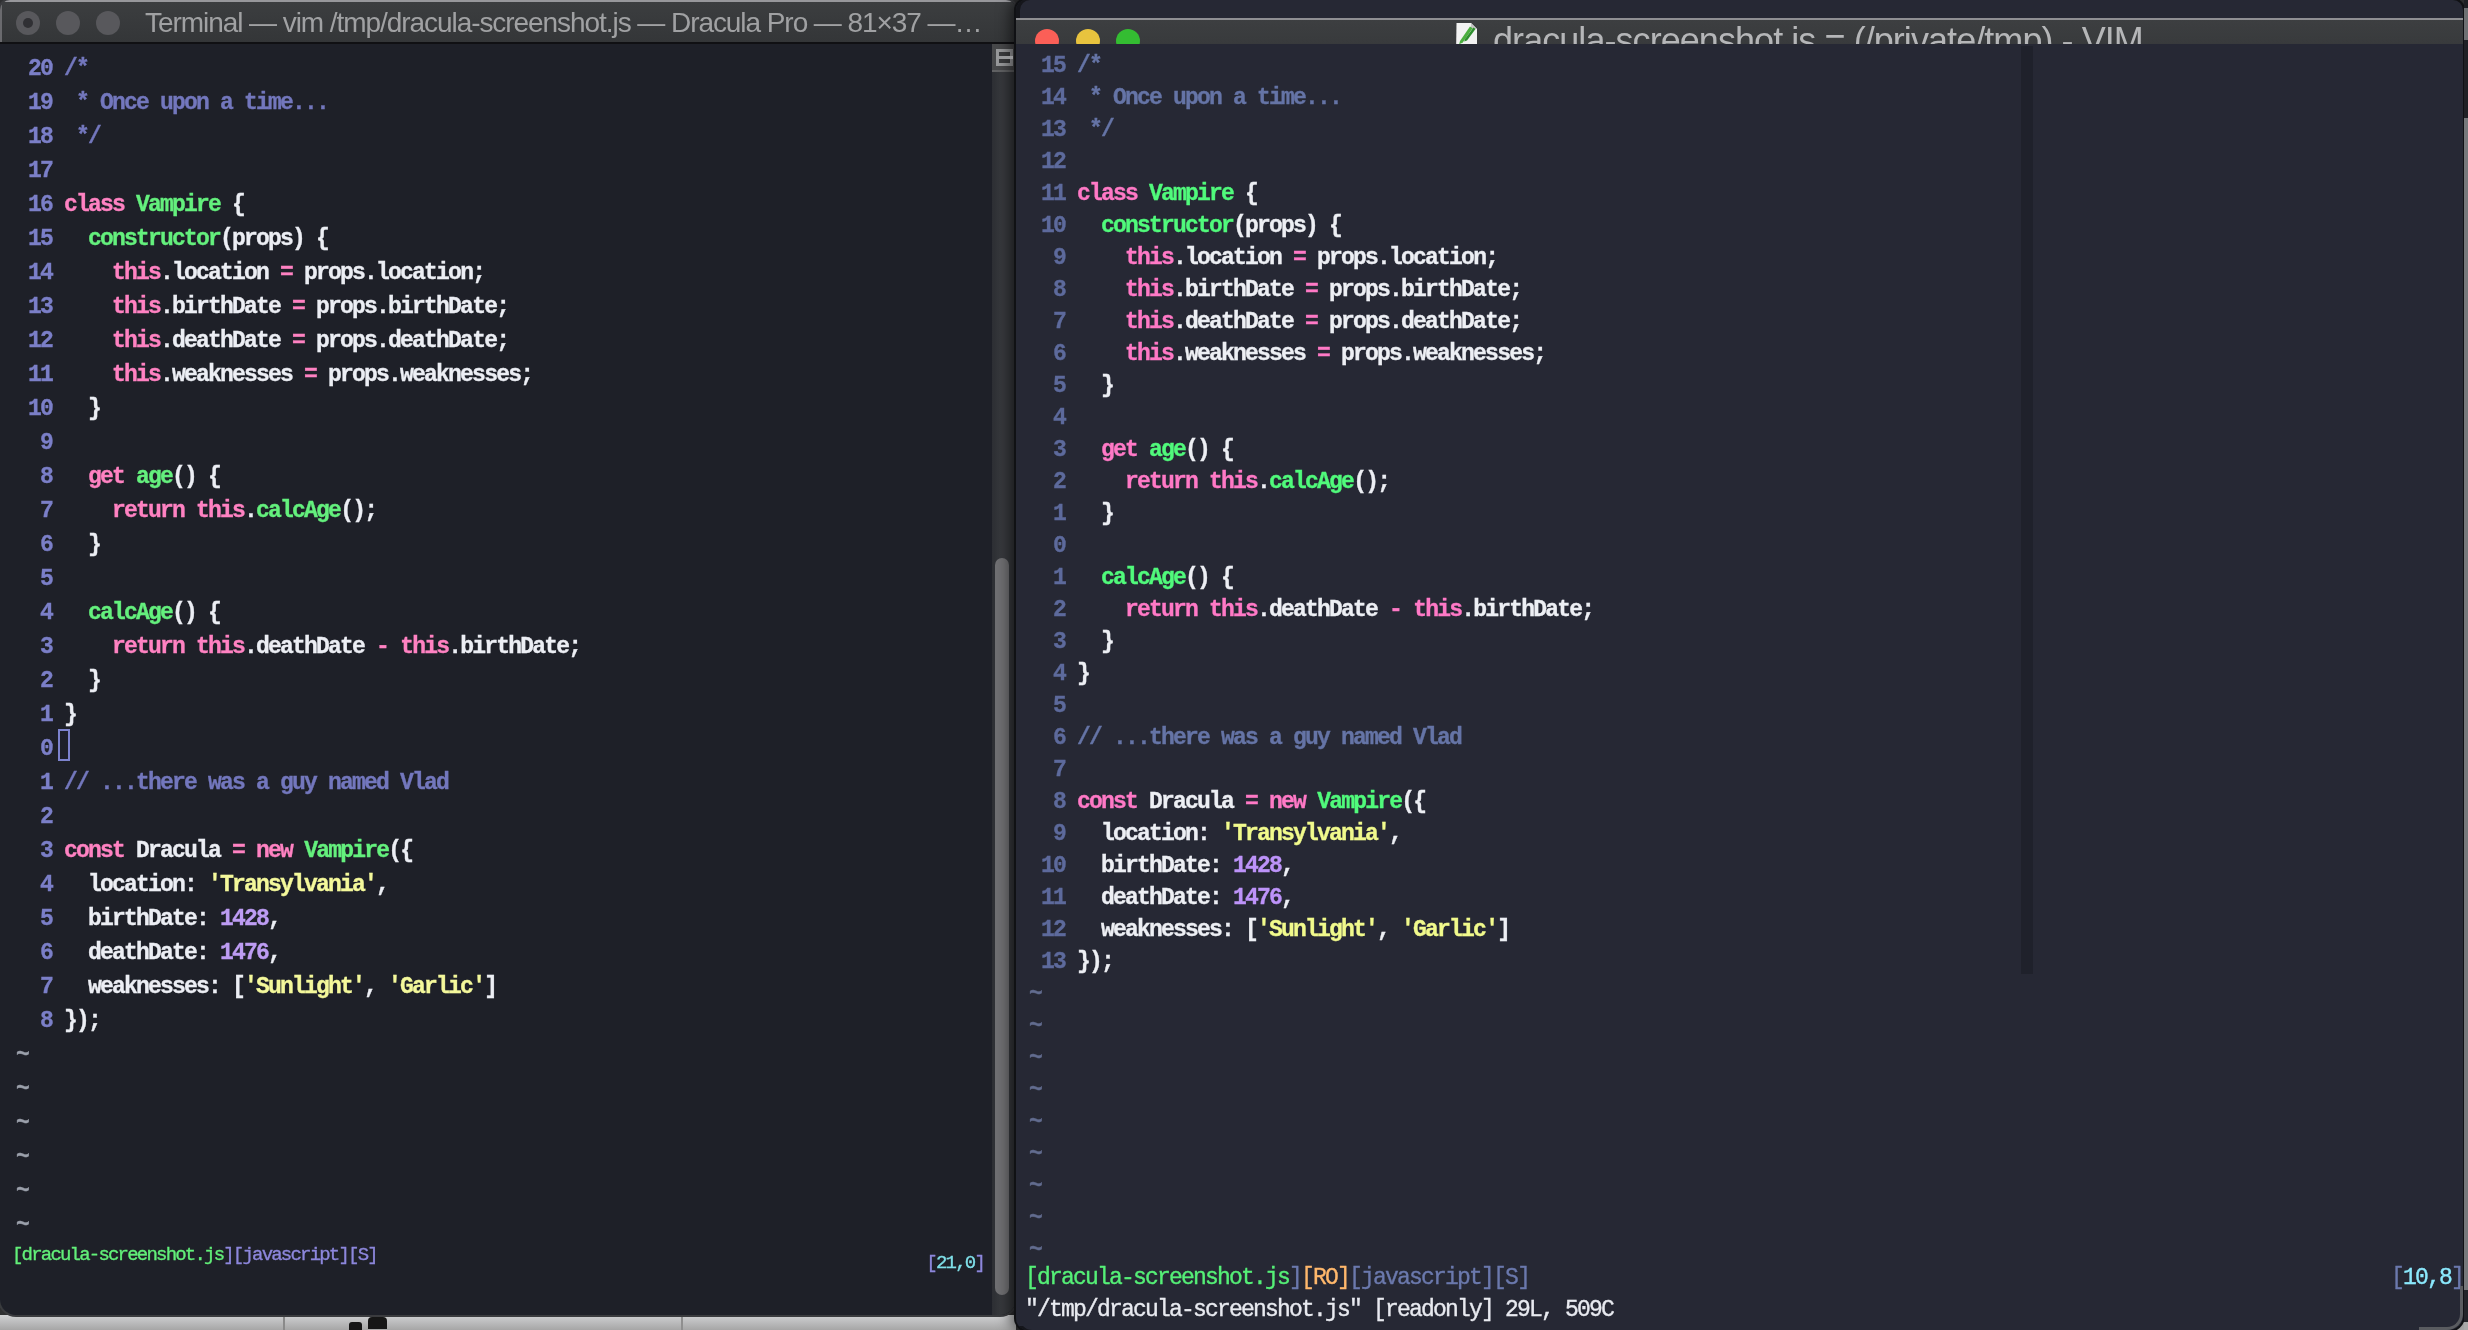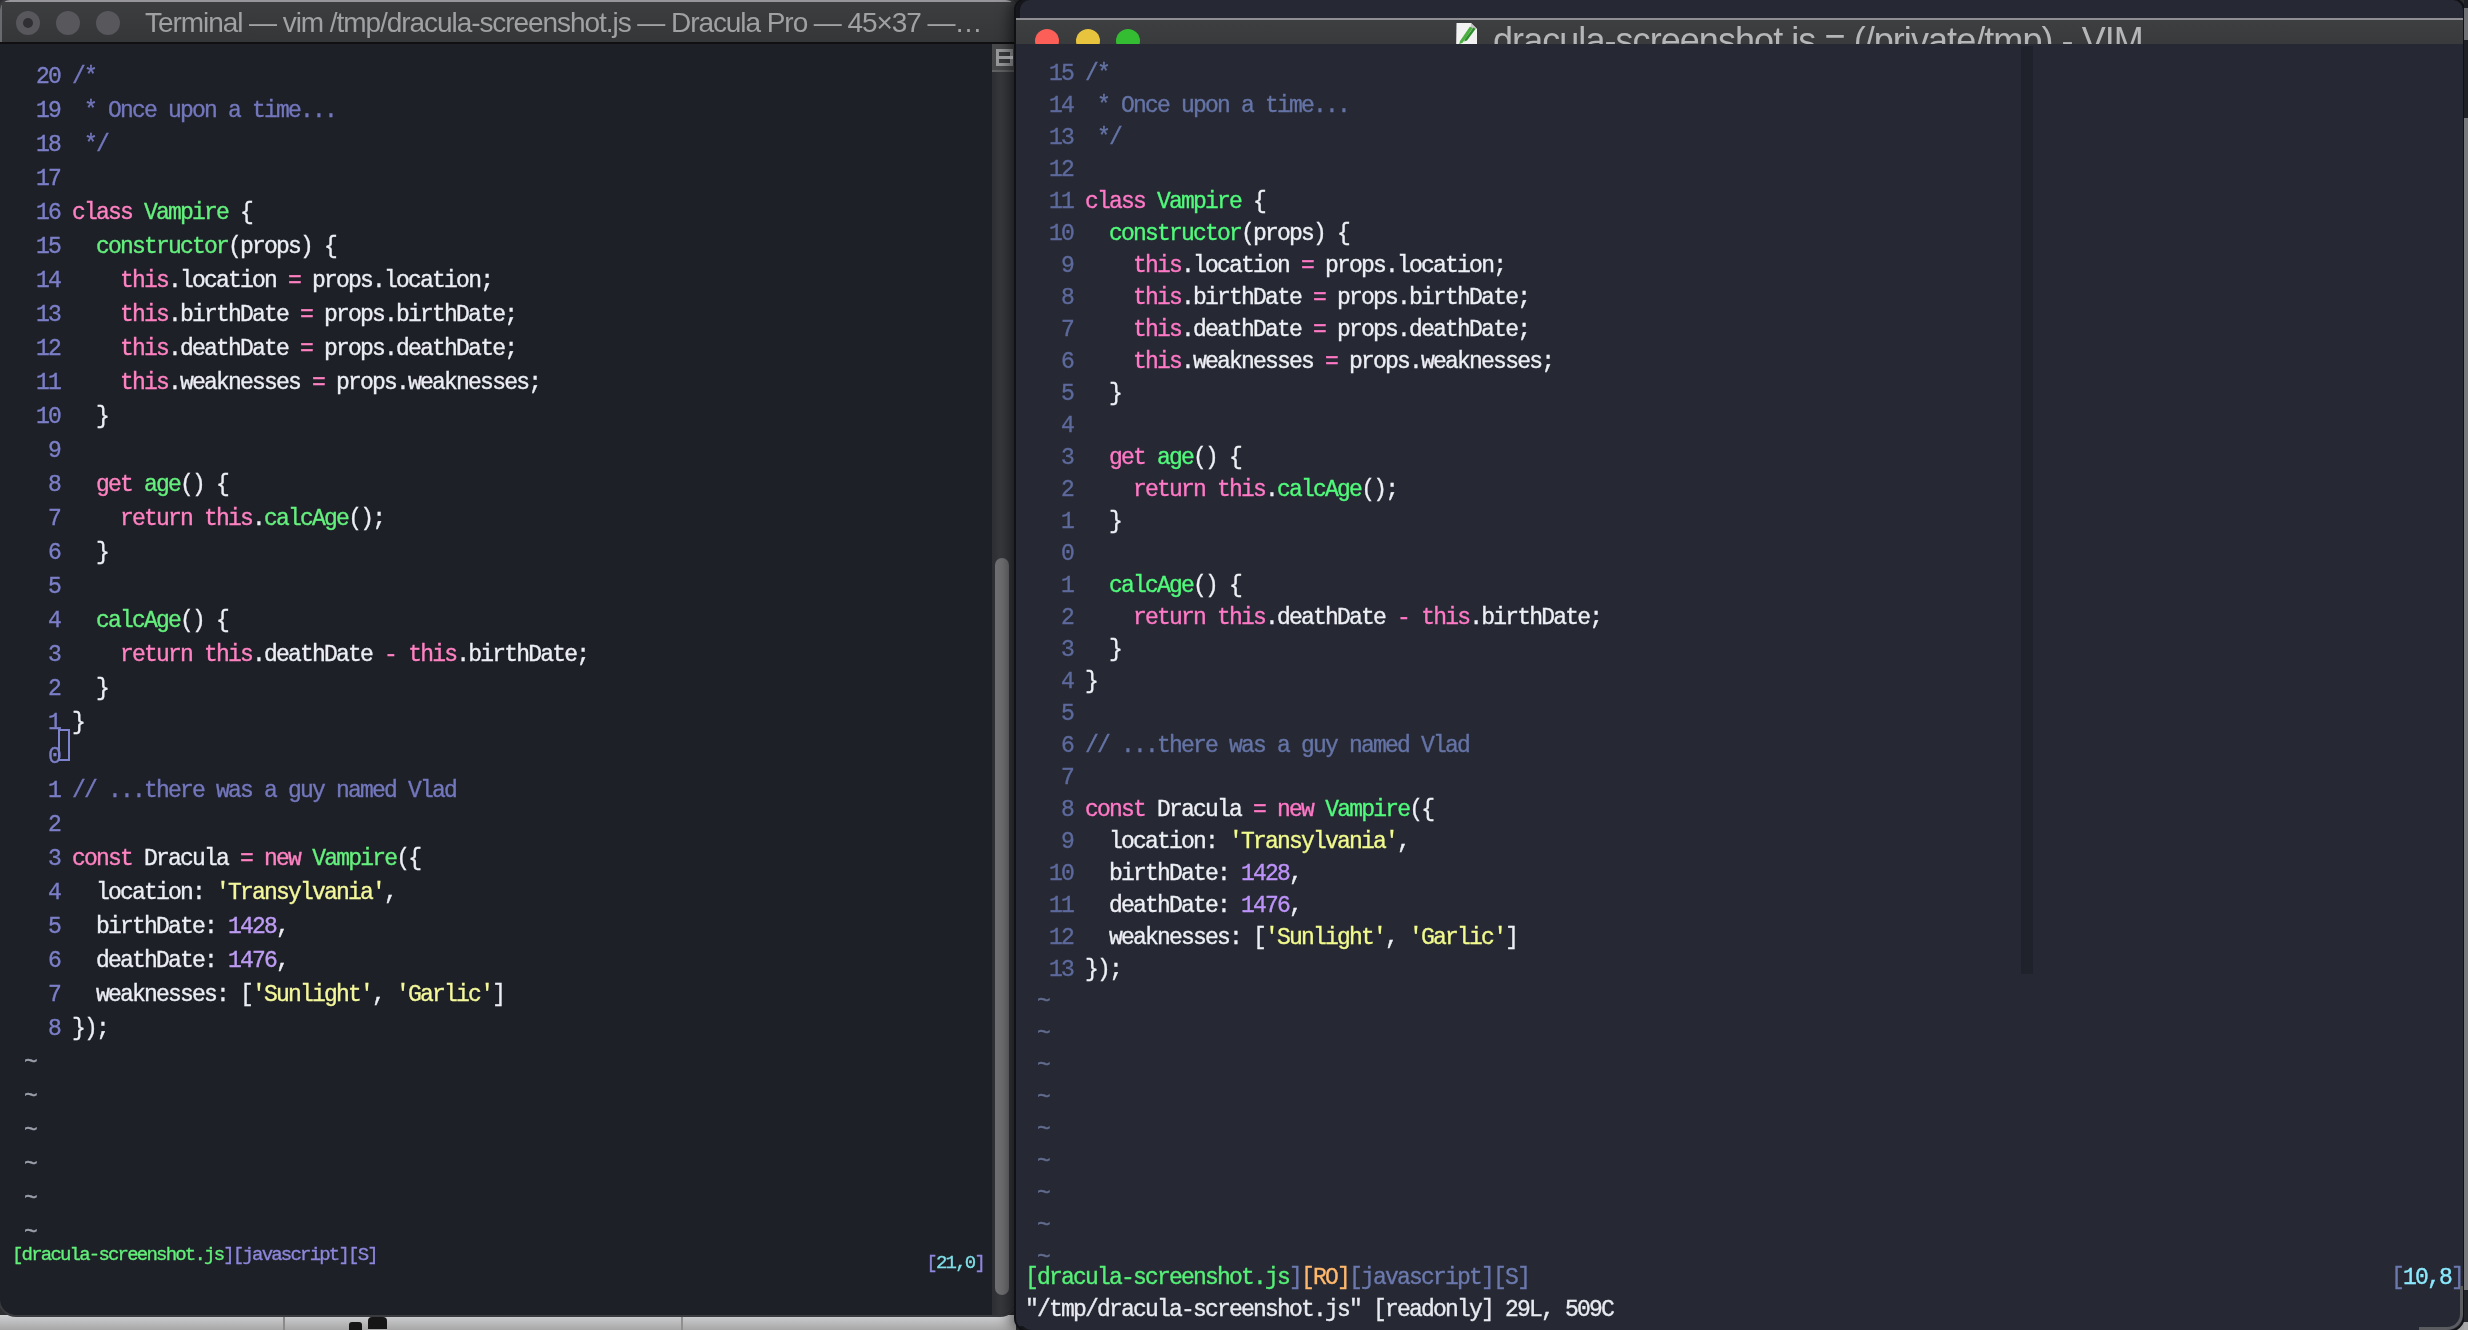--- a/index.html
+++ b/index.html
@@ -33,21 +33,21 @@
   #winL .sbtrack{position:absolute;right:2px;top:0;width:22px;bottom:0;
         background:linear-gradient(90deg,#2c2e33,#37393d 40%);}
   #winL .panebtn{position:absolute;right:0;top:0;width:22px;height:26px;background:#47484a;border-bottom:2px solid #606163;}
   #winL .panebtn::after{content:"";position:absolute;left:4px;top:5px;width:17px;height:17px;
         background:#3b3c3e;border:3px solid #98999b;box-sizing:border-box;}
   #winL .panebtn::before{content:"";position:absolute;left:4px;top:12px;width:17px;height:3px;background:#98999b;z-index:2;}
   #winL .sbthumb{position:absolute;right:5px;top:514px;width:14px;height:737px;border-radius:7px;background:#6f6f72;}
   
   #winL .cursor{position:absolute;left:58px;top:685px;width:8px;height:28px;border:2.5px solid #7d83cd;}
 
-  pre{margin:12px;white-space:pre;}
+  pre{margin:4px;white-space:pre;font-weight:bold;}
   #codeL,#statusL,#codeR,#statusR,#msgR{-webkit-text-stroke:0.35px currentColor;}
   #codeL{position:absolute;left:12px;top:4px;font-family:"Liberation Mono",monospace;
          font-size:23px;line-height:34px;letter-spacing:-1.8px;color:#eceef4;}
   #codeL .n{color:#7b7fc8;} #codeL .c{color:#7377bd;} #codeL .p{color:#ff82c2;}
   #codeL .g{color:#64f07d;} #codeL .y{color:#f4f89b;} #codeL .u{color:#bd9cf3;}
   #codeL .t{color:#9ba0ab;}
   #statusL{position:absolute;left:12px;top:1194px;width:972px;font-family:"Liberation Mono",monospace;
          font-size:19px;line-height:34px;letter-spacing:-1.8px;white-space:pre;}
   #statusL .fn{color:#62ef79;} #statusL .pu{color:#8d87dc;} #statusL .cy{color:#7fdfe8;}
   #statusL .right{position:absolute;right:0;top:8px;text-align:center;}
@@ -98,21 +98,21 @@
     <div class="m1"></div>
     <div class="m2"></div>
   </div>
 <div id="cornerlight"></div>
 
 <div id="winL">
   <div class="titlebar">
     <div class="tl b1"></div>
       <div class="tl b2"></div>
       <div class="tl b3"></div>
-    <div class="title">Terminal — vim /tmp/dracula-screenshot.js — Dracula Pro — 45×37 —…</div>
+    <div class="title">Terminal — vim /tmp/dracula-screenshot.js — Dracula Pro — 81×37 —…</div>
   </div>
   <div class="content">
     <pre id="codeL"><span class="n"> 20 </span><span class="c">/*</span>
 <span class="n"> 19 </span><span class="c"> * Once upon a time...</span>
 <span class="n"> 18 </span><span class="c"> */</span>
 <span class="n"> 17 </span>
 <span class="n"> 16 </span><span class="p">class</span> <span class="g">Vampire</span> {
 <span class="n"> 15 </span>  <span class="g">constructor</span>(props) {
 <span class="n"> 14 </span>    <span class="p">this</span>.location <span class="p">=</span> props.location;
 <span class="n"> 13 </span>    <span class="p">this</span>.birthDate <span class="p">=</span> props.birthDate;

